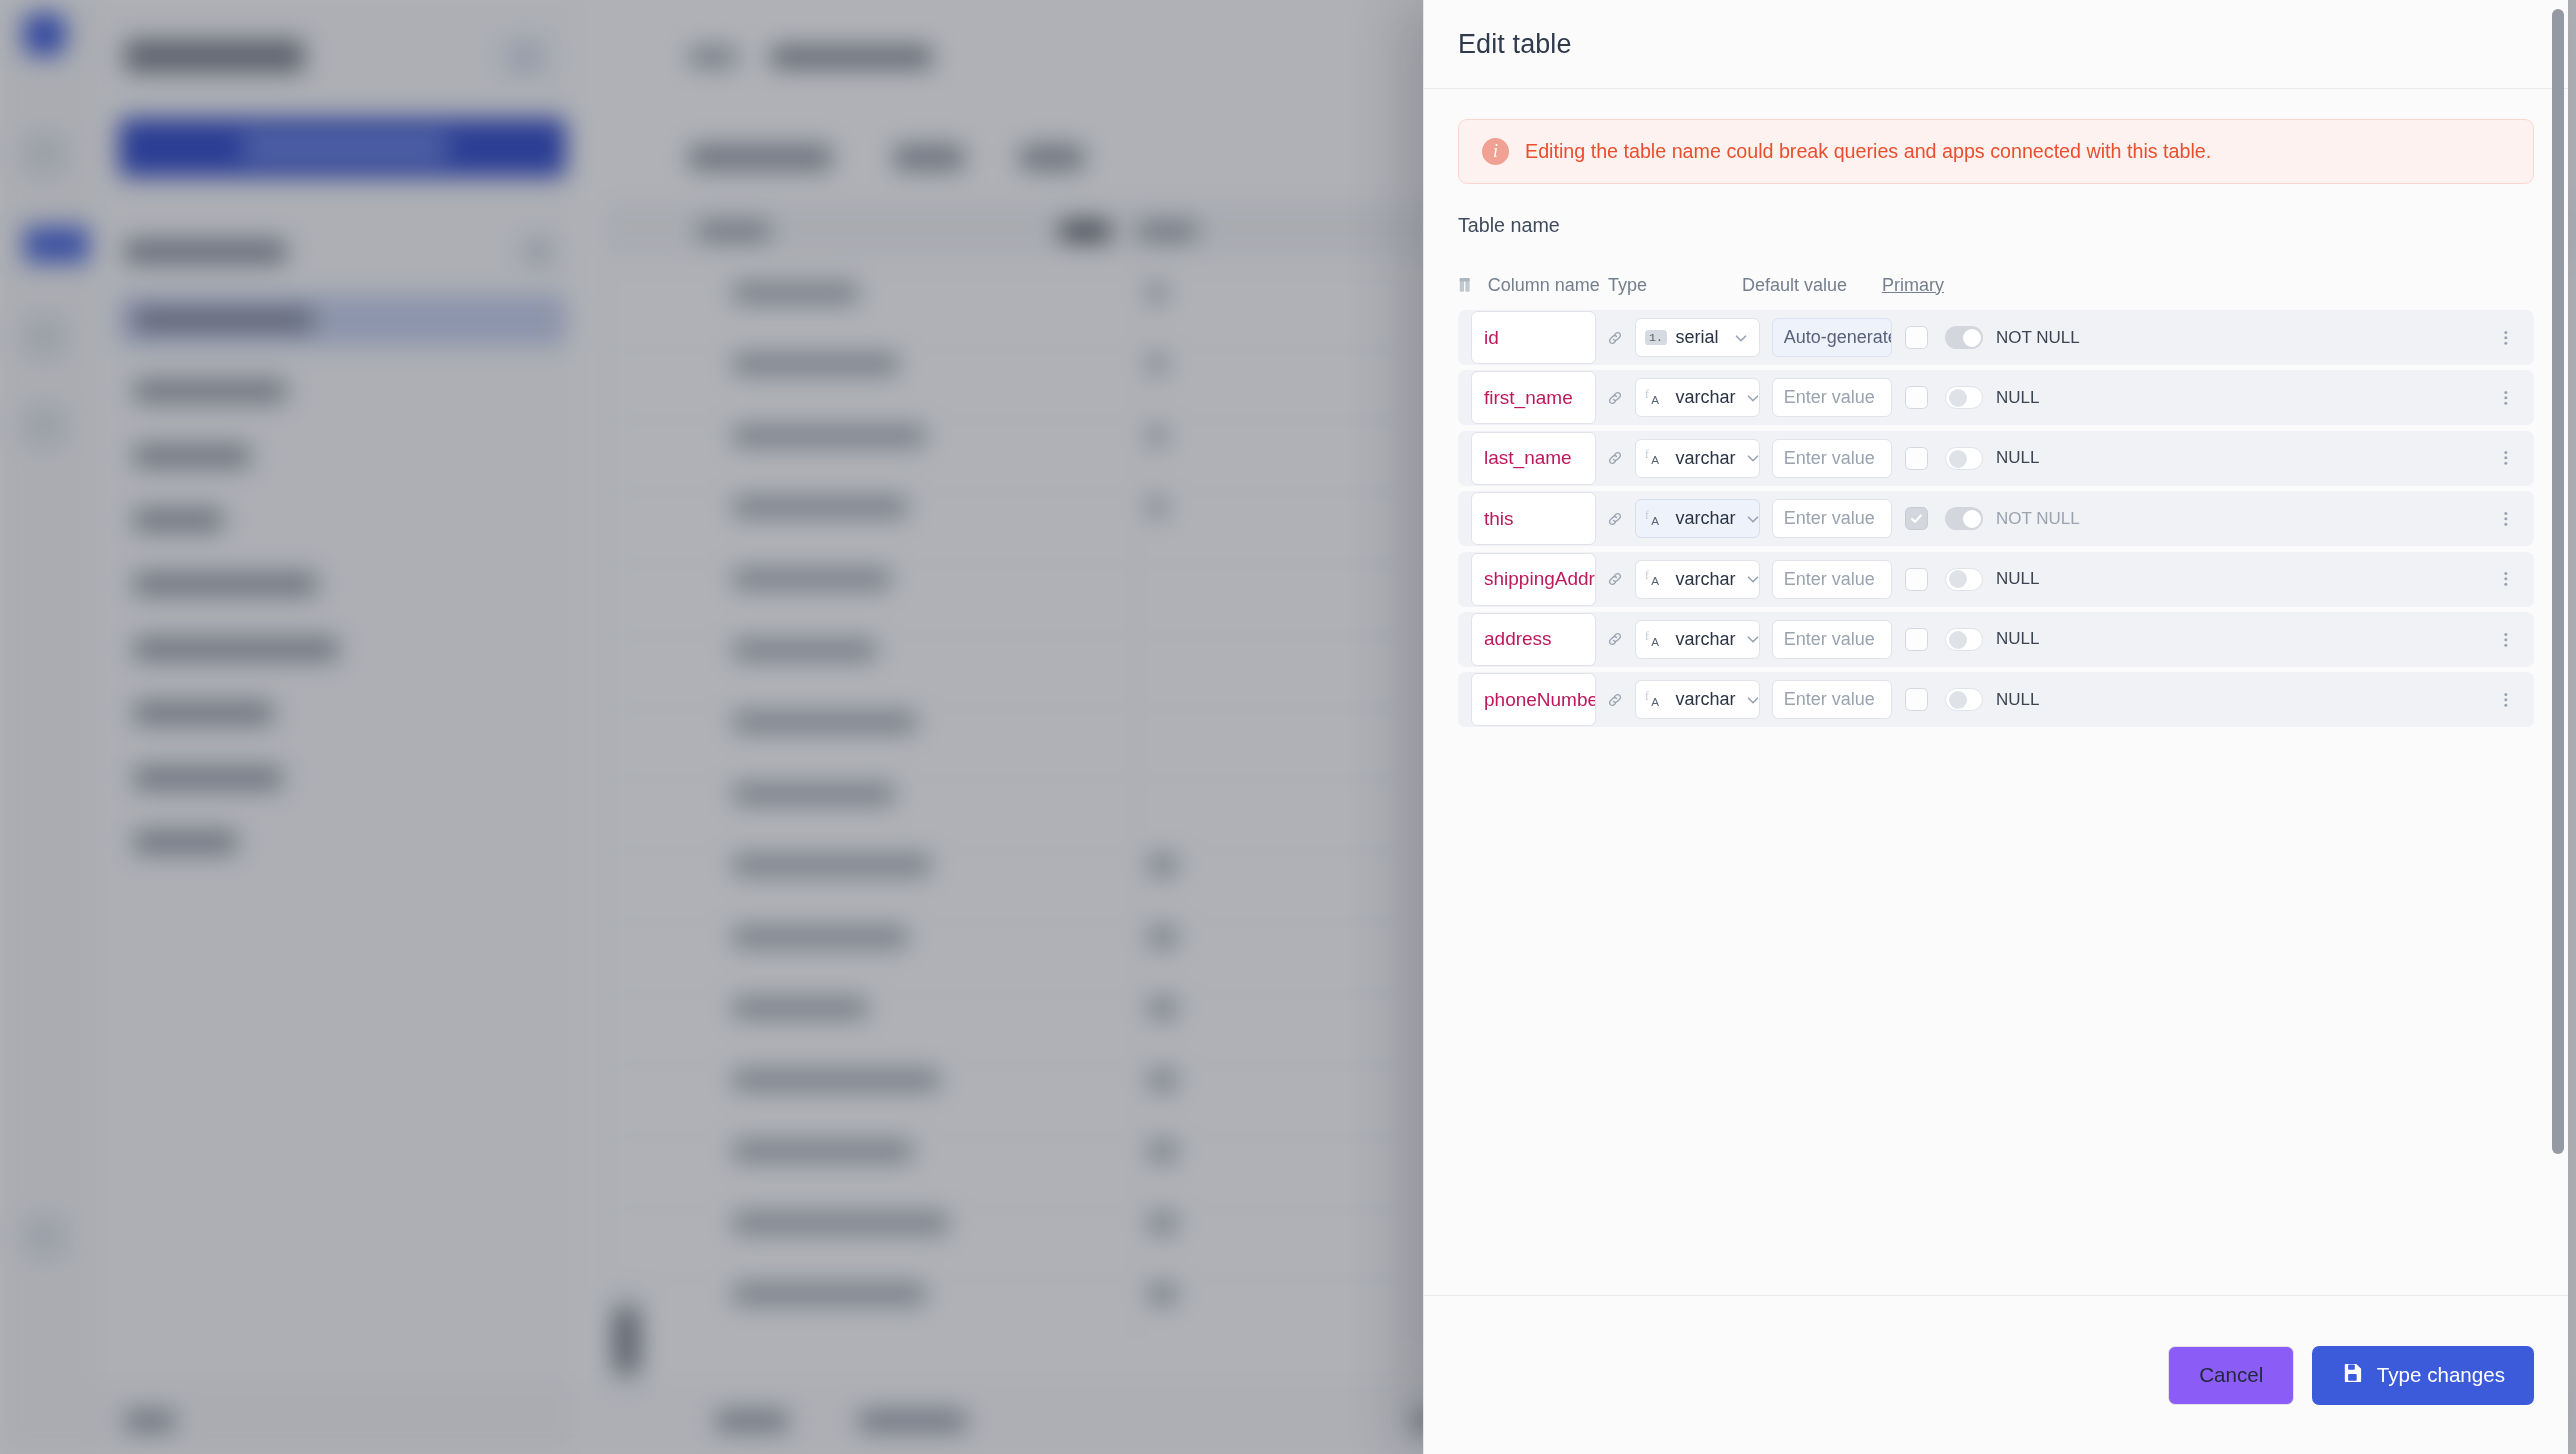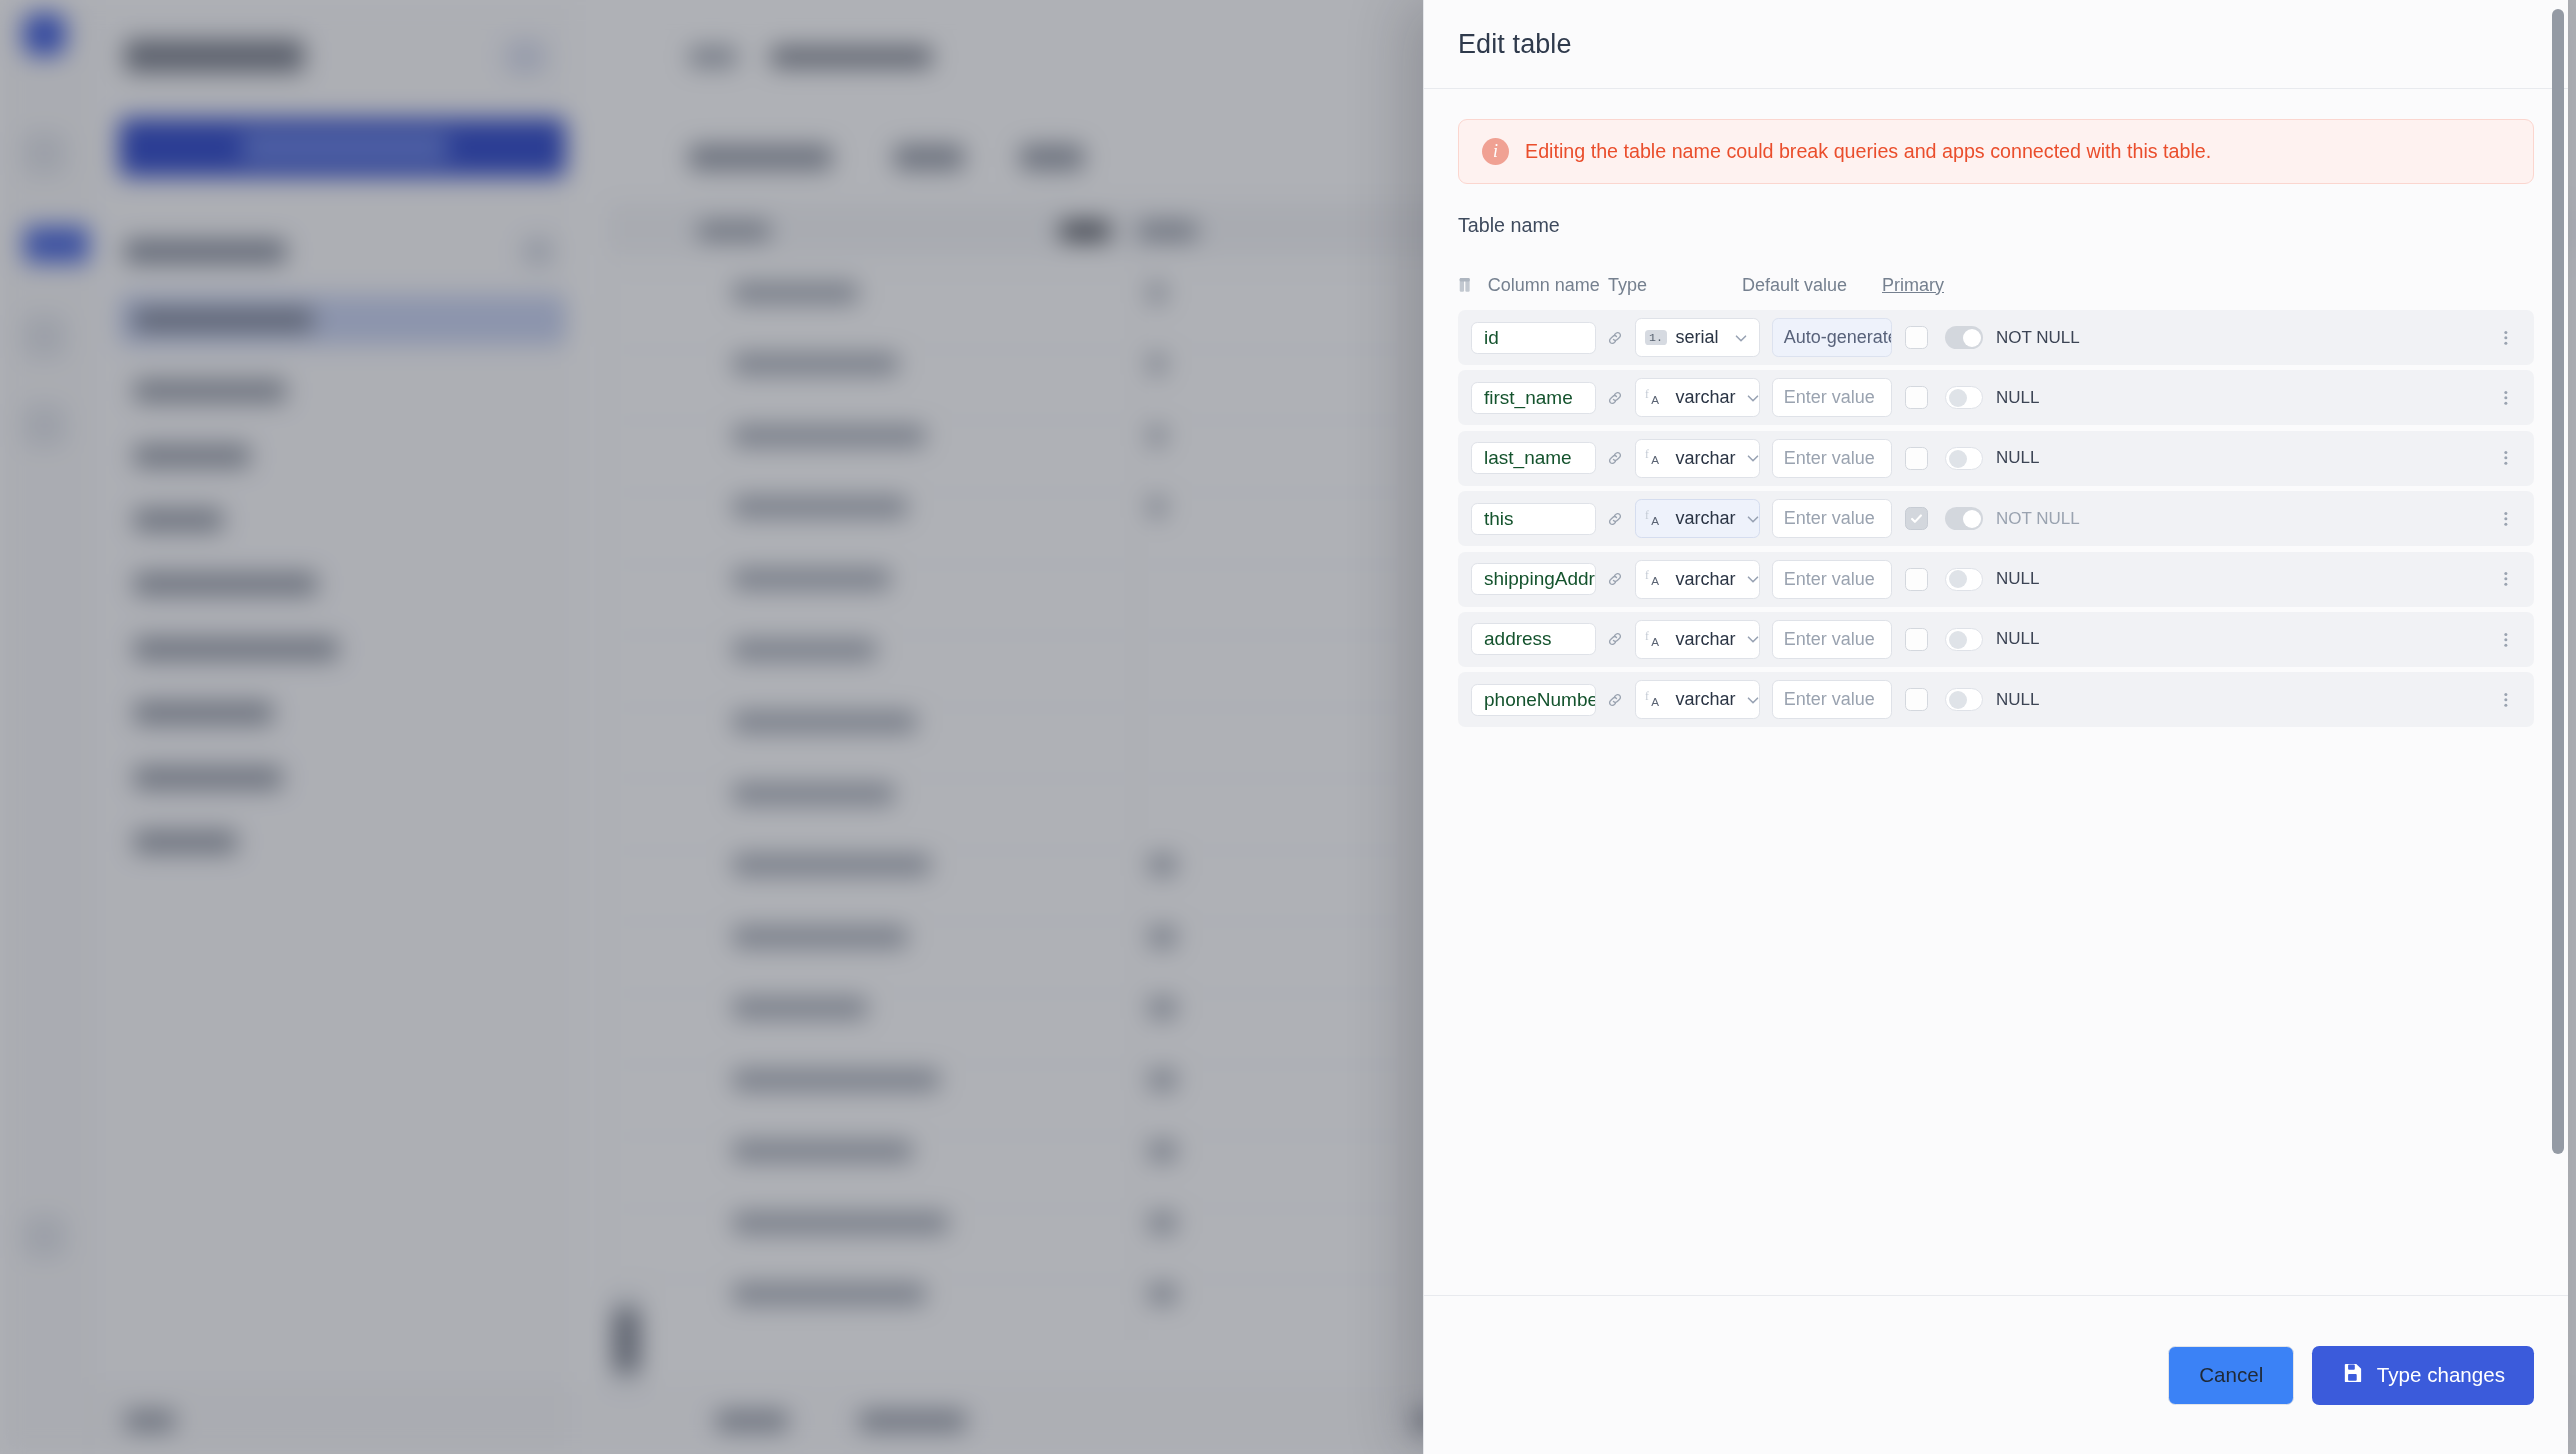--- a/index.html
+++ b/index.html
@@ -126,23 +126,23 @@
   
   .rows { position: relative; }
   .row {
     display: flex; align-items: center;
     height: 55px; margin-bottom: 5.4px;
     border-radius: 7.2px;
     background: #f1f2f5;
     padding: 0 12.5px 0 12.5px;
   }
   .inp {
-    height: 32px; border-radius: 6.3px;
+    height: 53px; border-radius: 6.3px;
     border: 0.9px solid #dfe2e8; background: #ffffff;
-    font-size: 19px; color: #14532d;
+    font-size: 19px; color: #be185d;
     padding: 0 12.5px; display: flex; align-items: center;
     overflow: hidden; white-space: nowrap;
     font-family: "Liberation Sans", sans-serif;
   }
   .inp-name { width: 125px; flex: 0 0 125px; }
   .link-ico { width: 39px; flex: 0 0 39px; display:flex; align-items:center; justify-content:center; color:#9aa3b0; }
   .sel {
     width: 125px; flex: 0 0 125px; height: 39px;
     border-radius: 6.3px; border: 0.9px solid #dfe2e8; background:#ffffff;
     display: flex; align-items: center; gap: 8px;
@@ -188,21 +188,21 @@
     border-top: 0.9px solid #e8eaee;
     background: #fbfbfc;
     display: flex; align-items: center; justify-content: flex-end;
     gap: 18px; padding: 0 34px;
   }
   .btn {
     height: 59px; border-radius: 7.2px; font-size: 20.6px;
     display:flex; align-items:center; justify-content:center; gap:12.5px;
     font-family:"Liberation Sans", sans-serif; cursor:pointer; border:none;
   }
-  .btn-cancel { background:#3b82f6; border:0.9px solid #e2e4e9; color:#1f2937; padding: 12px 30px; }
+  .btn-cancel { background:#8b5cf6; border:0.9px solid #e2e4e9; color:#1f2937; padding: 12px 30px; }
   .btn-save { background:#3b5bdb; color:#ffffff; padding: 0 29px; }
 
   
   #panel-scroll {
     position:absolute; right:3.6px; top:9px;
     width: 12.5px; height: 1145px; border-radius: 6.3px;
     background: #949aa4;
   }
 </style>
 </head>

